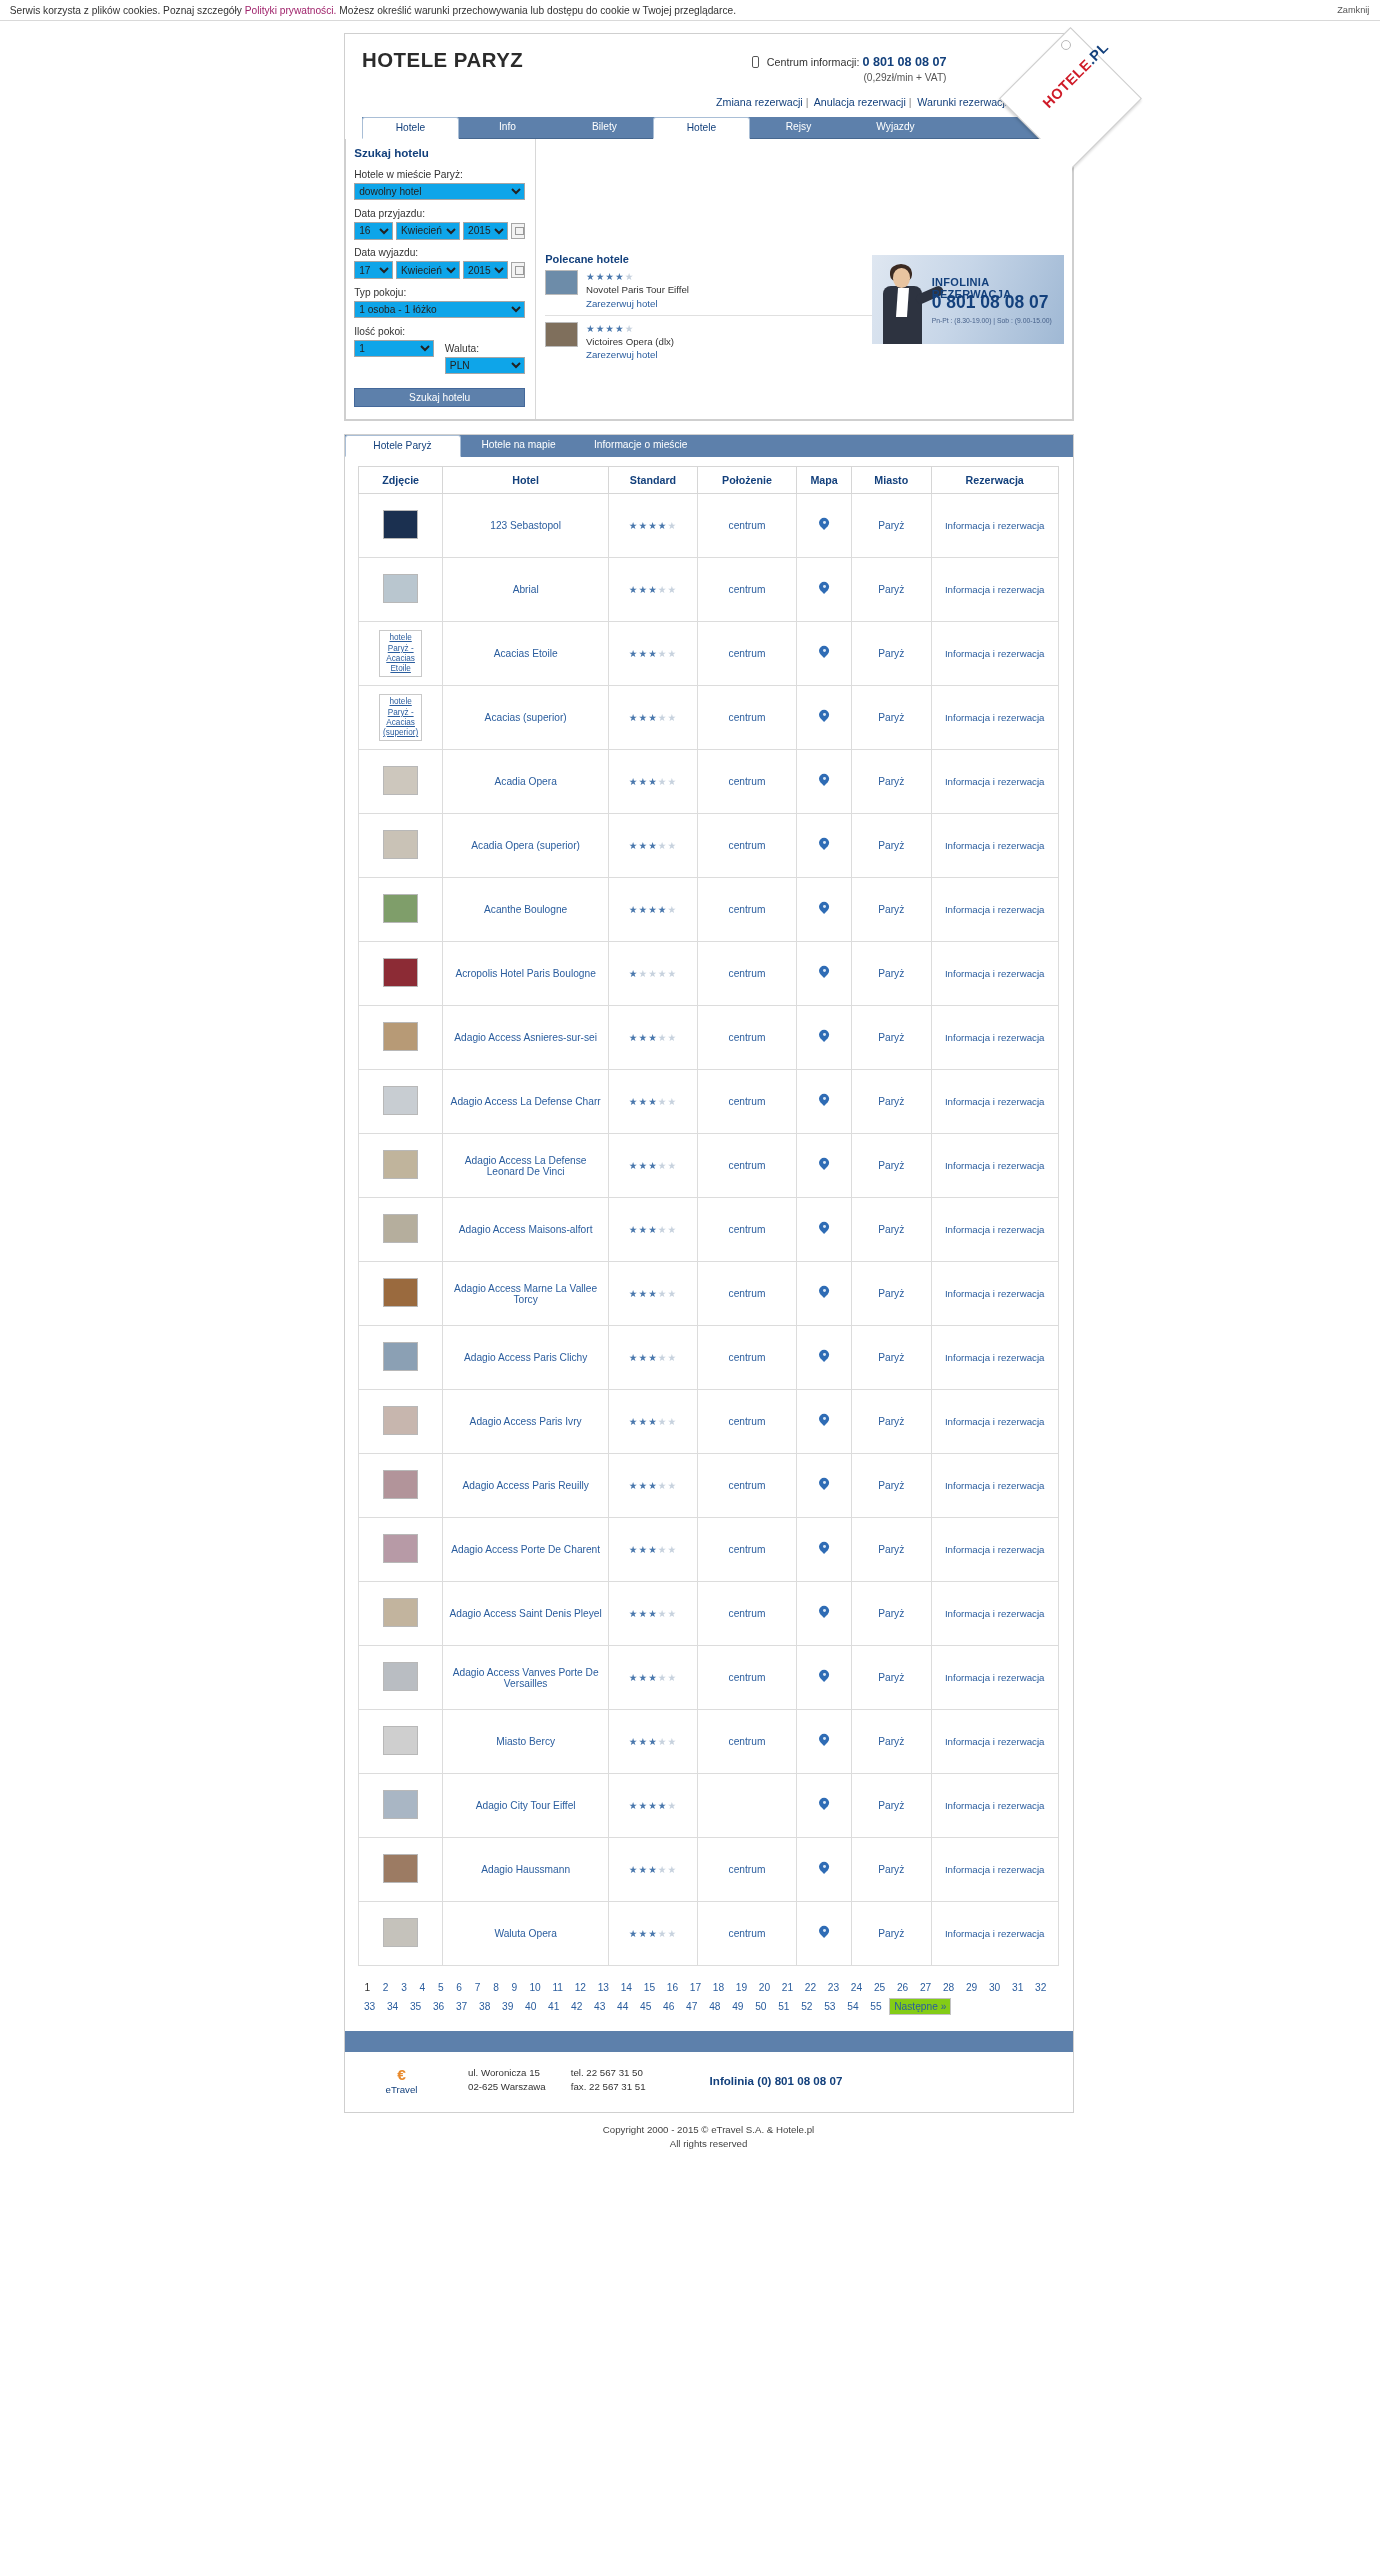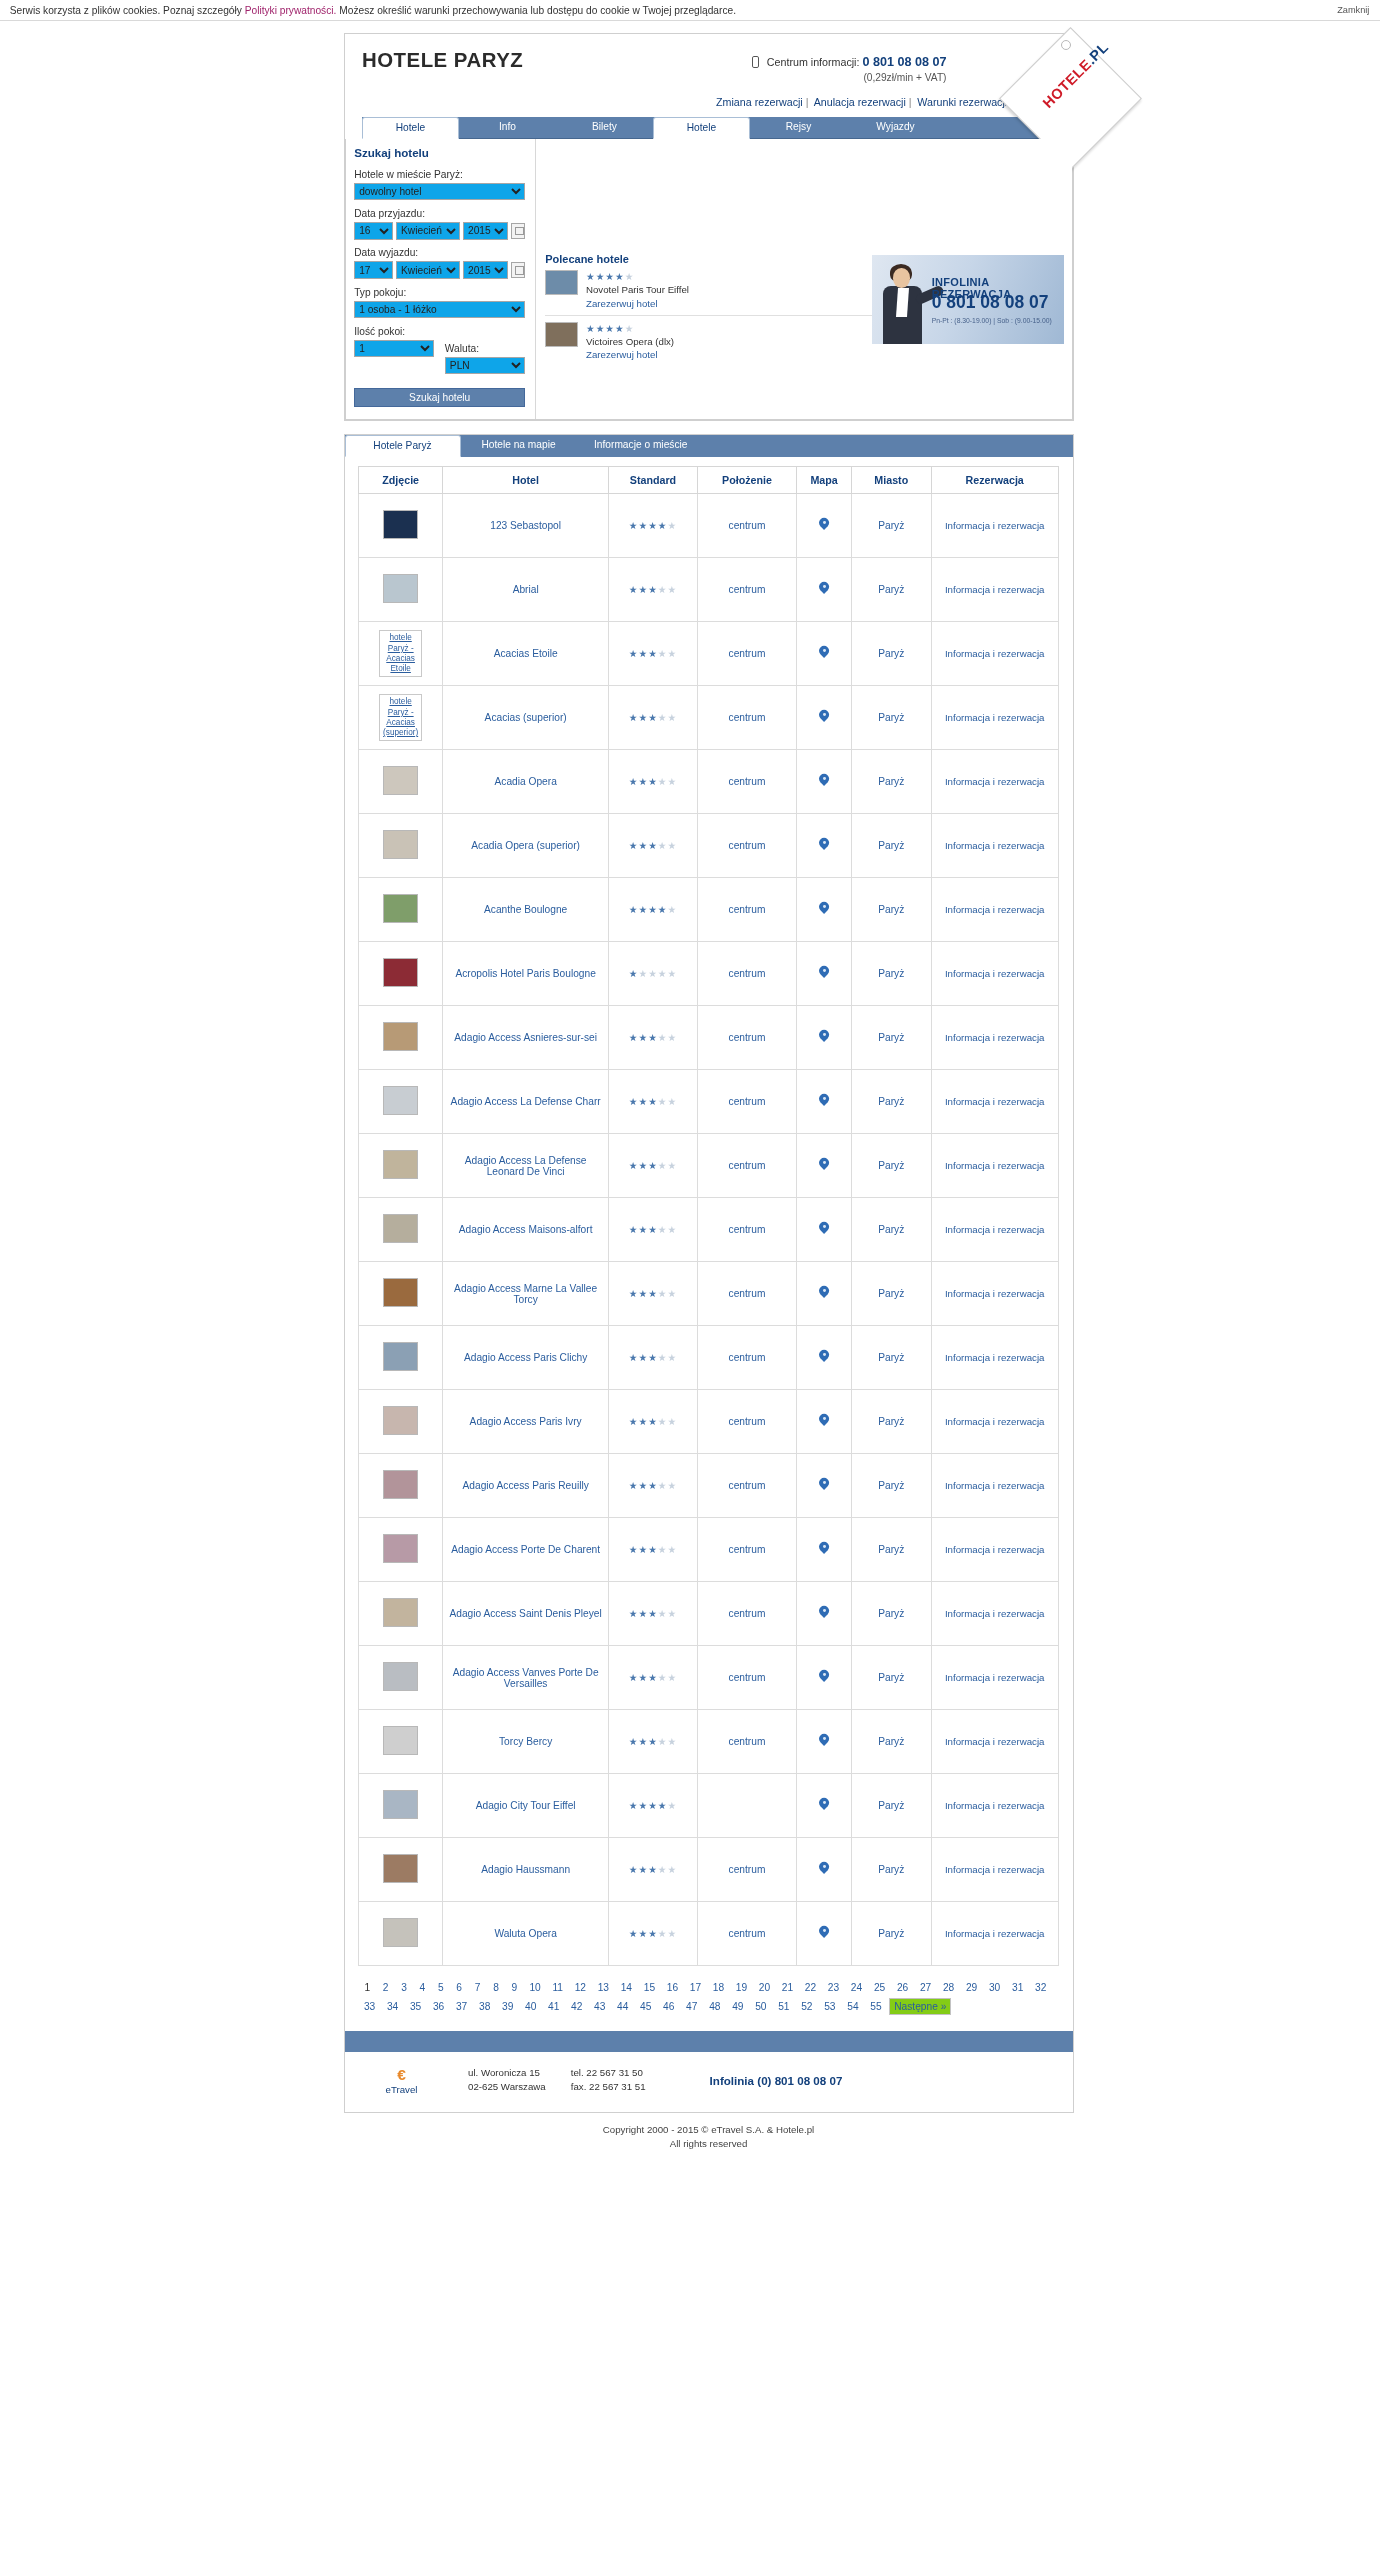--- a/index.html
+++ b/index.html
@@ -566,21 +566,21 @@
                 <td class="pic"><span class="thumb" style="background:#b9bdc2"></span></td>
                 <td class="name">Adagio Access Vanves Porte De Versailles</td>
                 <td class="std"><span class="stars">★★★<span class="off">★★</span></span></td>
                 <td class="pos">centrum</td>
                 <td class="map"><span class="pin"></span></td>
                 <td class="cty city">Paryż</td>
                 <td class="res"><a class="resbtn" href="#">Informacja i rezerwacja</a></td>
               </tr>
               <tr>
                 <td class="pic"><span class="thumb" style="background:#cfcfcf"></span></td>
-                <td class="name">Torcy Bercy</td>
+                <td class="name">Miasto Bercy</td>
                 <td class="std"><span class="stars">★★★<span class="off">★★</span></span></td>
                 <td class="pos">centrum</td>
                 <td class="map"><span class="pin"></span></td>
                 <td class="cty city">Paryż</td>
                 <td class="res"><a class="resbtn" href="#">Informacja i rezerwacja</a></td>
               </tr>
               <tr>
                 <td class="pic"><span class="thumb" style="background:#a9b6c4"></span></td>
                 <td class="name">Adagio City Tour Eiffel</td>
                 <td class="std"><span class="stars">★★★★<span class="off">★</span></span></td>

